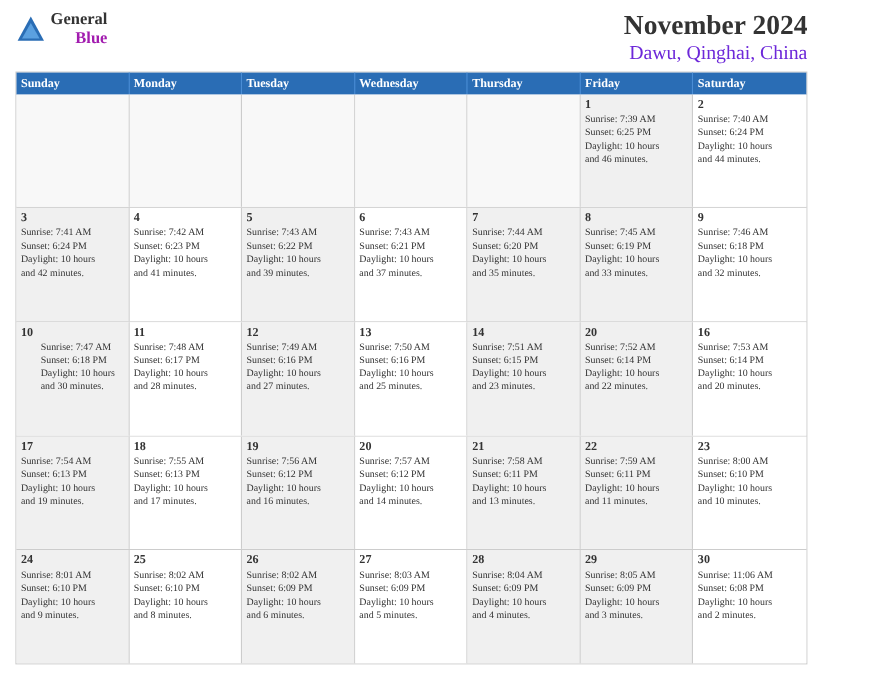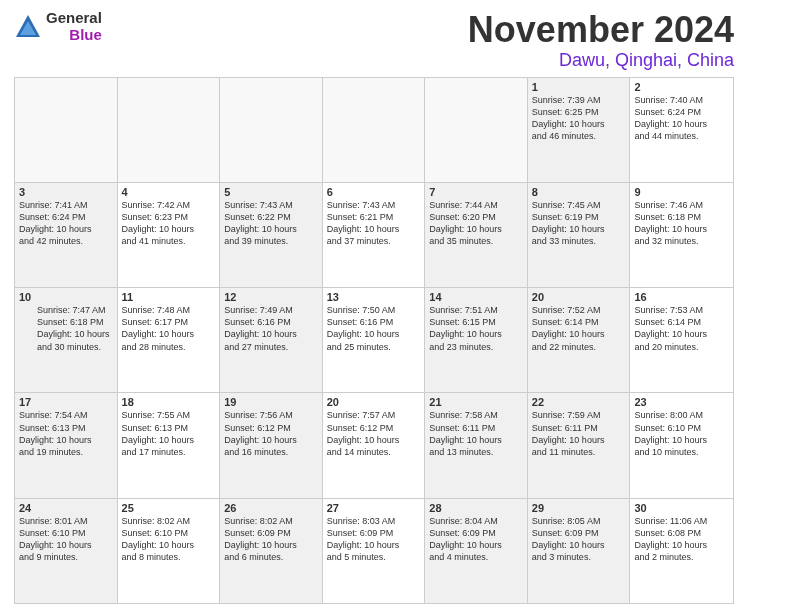--- a/index.html
+++ b/index.html
@@ -9,20 +9,21 @@
       width: 792px;
       height: 612px;
       overflow: hidden;
     }
     .page {
       width: 748px;
       height: 612px;
       padding: 10px 14px 8px 14px;
       display: flex;
       flex-direction: column;
+      font-family: Liberation Serif, serif;
     }
     .header {
       display: flex;
       justify-content: space-between;
       align-items: flex-start;
       margin-bottom: 6px;
     }
     .logo {
       display: flex;
       align-items: center;
@@ -45,21 +46,21 @@
       text-align: right;
     }
     .logo-icon {
       width: 28px;
       height: 28px;
     }
     .title-block {
       text-align: right;
     }
     .title-month {
-      font-size: 36px;
+      font-size: 25px;
       font-weight: bold;
       color: #333;
       line-height: 1.1;
     }
     .title-location {
       font-size: 18px;
       color: #6d28d9;
     }
     .calendar {
       flex: 1;
@@ -133,20 +134,29 @@
         <span class="logo-blue">Blue</span>
       </div>
     </div>
     <div class="title-block">
       <div class="title-month">November 2024</div>
       <div class="title-location">Dawu, Qinghai, China</div>
     </div>
   </div>
 
   <div class="calendar">
+    <div class="cal-header">
+    <div class="cal-header-cell">Sunday</div>
+        <div class="cal-header-cell">Monday</div>
+        <div class="cal-header-cell">Tuesday</div>
+        <div class="cal-header-cell">Wednesday</div>
+        <div class="cal-header-cell">Thursday</div>
+        <div class="cal-header-cell">Friday</div>
+        <div class="cal-header-cell">Saturday</div>
+      </div>
     <div class="cal-body">
     <div class="cal-row">
           <div class="cal-cell empty"></div>
           <div class="cal-cell empty"></div>
           <div class="cal-cell empty"></div>
           <div class="cal-cell empty"></div>
           <div class="cal-cell empty"></div>
           <div class="cal-cell shaded">
             <span class="day-num">1</span>
             <div class="day-info" style="white-space: pre-line;">Sunrise: 7:39 AM

